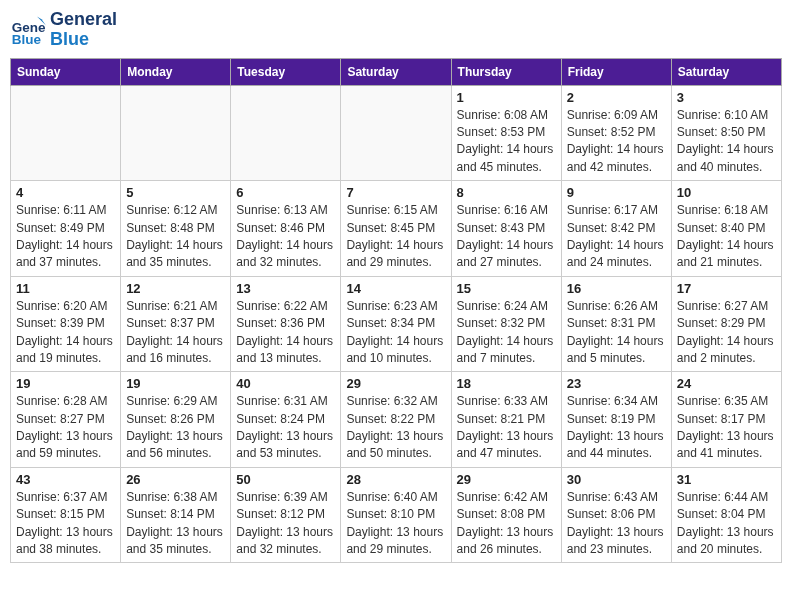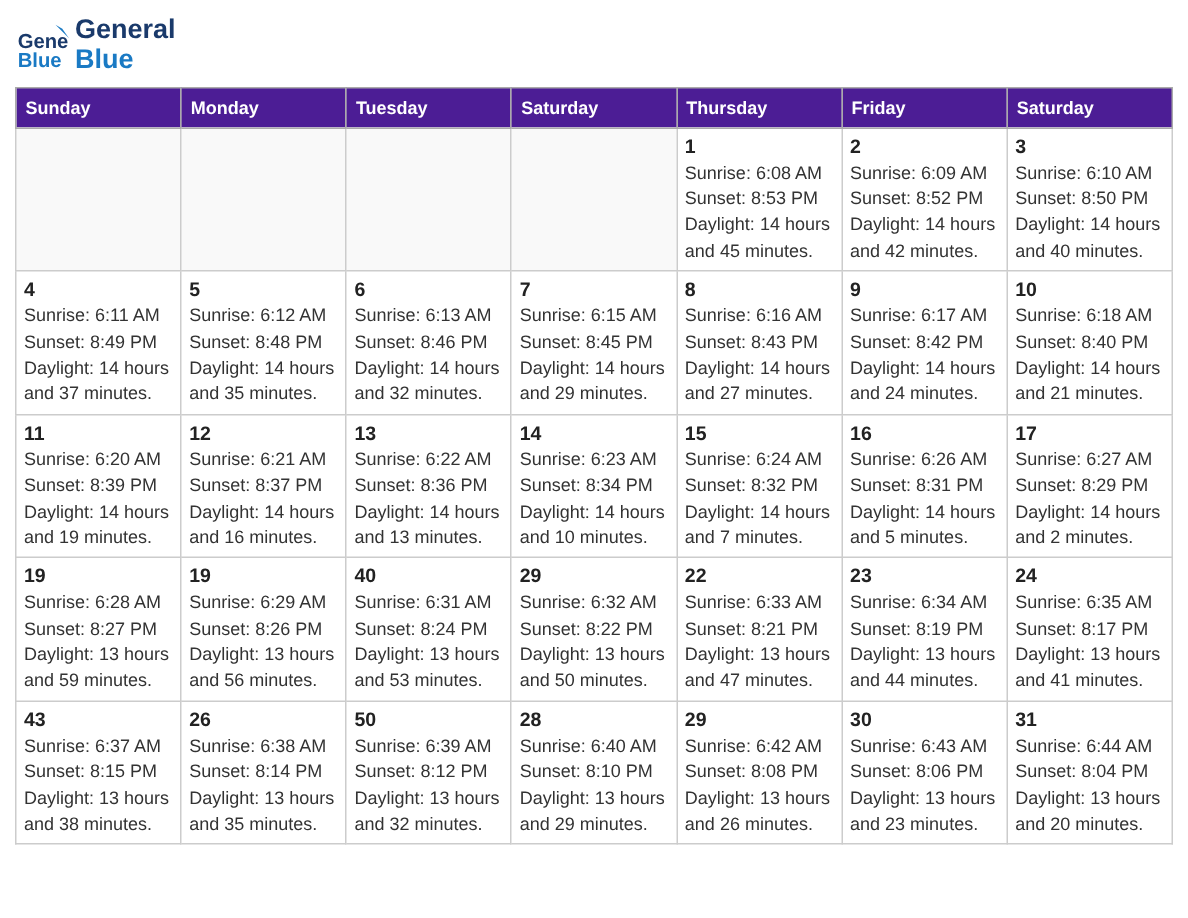--- a/index.html
+++ b/index.html
@@ -207,21 +207,21 @@
         </td>
         <td>
           <span class="day-num">40</span>
           <div class="day-info">Sunrise: 6:31 AM<br>Sunset: 8:24 PM<br>Daylight: 13 hours and 53 minutes.</div>
         </td>
         <td>
           <span class="day-num">29</span>
           <div class="day-info">Sunrise: 6:32 AM<br>Sunset: 8:22 PM<br>Daylight: 13 hours and 50 minutes.</div>
         </td>
         <td>
-          <span class="day-num">22</span>
+          <span class="day-num">18</span>
           <div class="day-info">Sunrise: 6:33 AM<br>Sunset: 8:21 PM<br>Daylight: 13 hours and 47 minutes.</div>
         </td>
         <td>
           <span class="day-num">23</span>
           <div class="day-info">Sunrise: 6:34 AM<br>Sunset: 8:19 PM<br>Daylight: 13 hours and 44 minutes.</div>
         </td>
         <td>
           <span class="day-num">24</span>
           <div class="day-info">Sunrise: 6:35 AM<br>Sunset: 8:17 PM<br>Daylight: 13 hours and 41 minutes.</div>
         </td>

